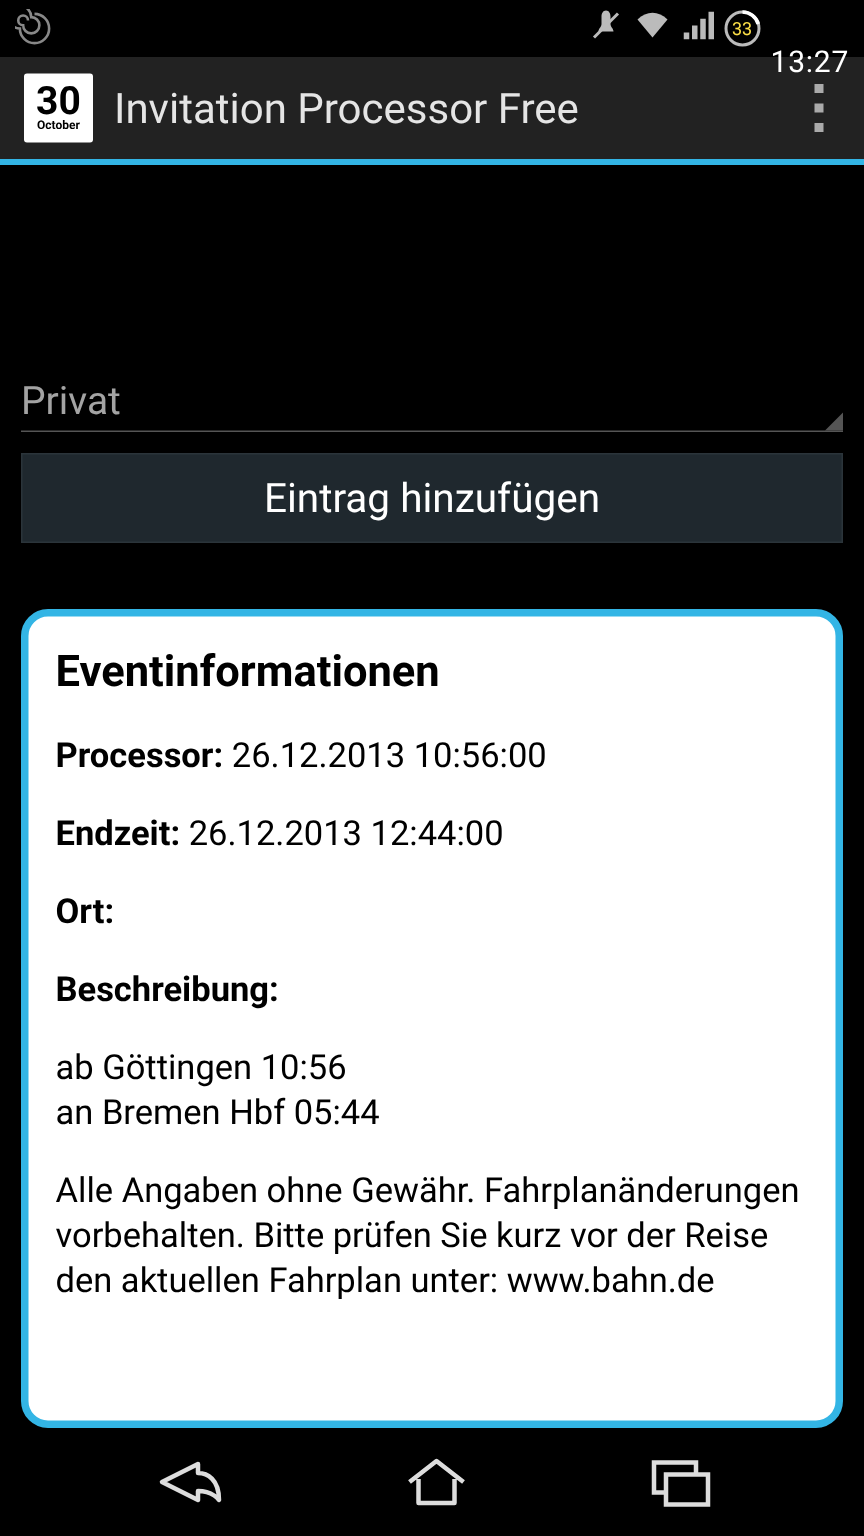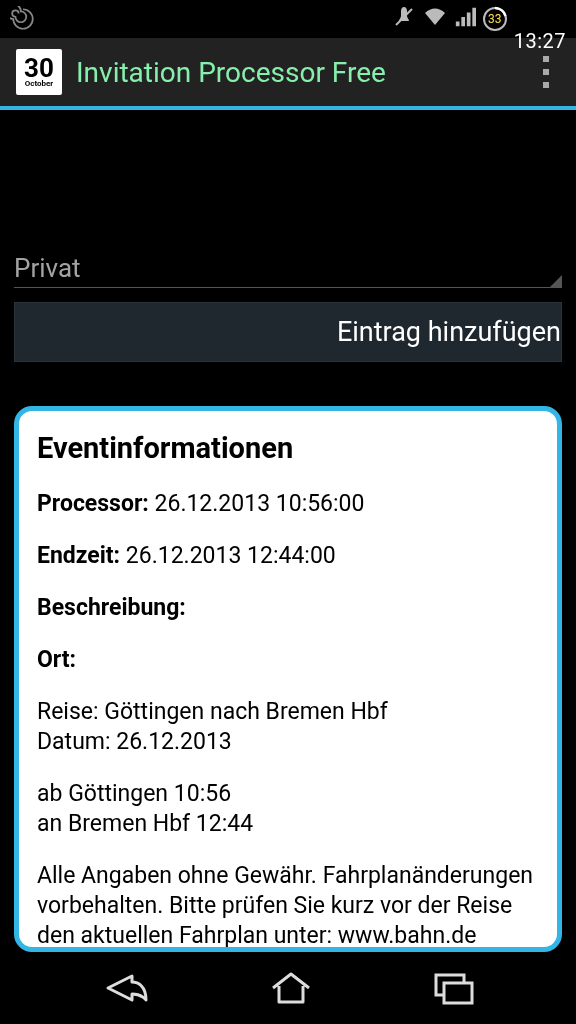--- a/index.html
+++ b/index.html
@@ -8,35 +8,35 @@
   .status-bar { height: 38px; background: #000; display: flex; align-items: center; justify-content: space-between; padding: 0 10px; }
   .status-left { display: flex; align-items: center; }
   .spiral-icon svg { display: block; }
   .status-right { display: flex; align-items: center; gap: 6px; }
   .clock { font-size: 20px; color: #fff; letter-spacing: 0.5px; font-weight: 400; margin-top: 44px; }
   
   .action-bar { height: 68px; background: #222; display: flex; align-items: center; padding: 0 10px 0 16px; }
   .app-icon { width: 46px; height: 46px; background: #fff; border-radius: 2px; display: flex; flex-direction: column; align-items: center; justify-content: center; position: relative; }
   .app-icon .day { font-size: 26px; line-height: 24px; font-weight: 700; color: #000; }
   .app-icon .month { font-size: 8px; line-height: 8px; color: #000; font-weight: 700; }
-  .app-title { font-size: 28px; color: #86efac; margin-left: 14px; flex: 1; font-weight: 400; }
+  .app-title { font-size: 28px; color: #e5e5e5; margin-left: 14px; flex: 1; font-weight: 400; }
   .overflow { width: 40px; height: 46px; display: flex; flex-direction: column; align-items: center; justify-content: center; gap: 7px; }
   .overflow span { width: 6px; height: 6px; background: #aaa; }
   
   .accent-line { height: 4px; background: #33b5e5; }
   
   .content { background: #000; padding: 0 14px; height: calc(1024px - 38px - 68px - 4px - 72px); display: flex; flex-direction: column; }
   
   .spacer-top { height: 130px; }
   
   .spinner { height: 48px; display: flex; align-items: flex-end; border-bottom: 1px solid #555; position: relative; padding-bottom: 4px; }
   .spinner-text { font-size: 26px; color: #a3a3a3; }
   .spinner-tri { position: absolute; right: 0; bottom: 0; width: 0; height: 0; border-left: 12px solid transparent; border-bottom: 12px solid #555; }
   
-  .add-btn { margin-top: 14px; height: 60px; background: #1f282e; border: 1px solid #2b343a; display: flex; align-items: center; justify-content: flex-end; font-size: 27px; color: #fff; }
+  .add-btn { margin-top: 14px; height: 60px; background: #1f282e; border: 1px solid #2b343a; display: flex; align-items: center; justify-content: center; font-size: 27px; color: #fff; }
   
   .card-wrap { margin-top: 44px; flex: 1; overflow: hidden; }
   .card { background: #fff; color: #000; border: 5px solid #33b5e5; border-radius: 18px; padding: 20px 18px; height: 100%; overflow: hidden; }
   .card h2 { font-size: 29px; font-weight: 700; margin-bottom: 24px; }
   .card p { font-size: 23px; line-height: 30px; margin-bottom: 22px; }
   .card p.tight { margin-bottom: 0; }
   .card .desc-block { margin-bottom: 22px; }
   .card strong { font-weight: 700; }
   
   .nav-bar { height: 72px; background: #000; display: flex; align-items: center; justify-content: space-around; padding: 0 40px; }
@@ -118,36 +118,32 @@
         <span>26.12.2013 10:56:00</span>
       </p>
 
       <p>
         <strong>Endzeit:</strong>
         <span> </span>
         <span>26.12.2013 12:44:00</span>
       </p>
 
       <p>
-        <strong>Beschreibung:</strong>
-      </p>
-
-      <p>
         <strong>Ort:</strong>
         <span></span>
       </p>
 
-      <div class="desc-block">
-        <p class="tight">Reise: Göttingen nach Bremen Hbf</p>
-        <p class="tight">Datum: 26.12.2013</p>
-      </div>
+      <p>
+        <strong>Beschreibung:</strong>
+      </p>
+
 
       <div class="desc-block">
         <p class="tight">ab Göttingen 10:56</p>
-        <p class="tight">an Bremen Hbf 12:44</p>
+        <p class="tight">an Bremen Hbf 05:44</p>
       </div>
 
       <p class="tight">Alle Angaben ohne Gewähr. Fahrplanänderungen vorbehalten. Bitte prüfen Sie kurz vor der Reise den aktuellen Fahrplan unter: www.bahn.de</p>
     </div>
   </div>
 </div>
 
 <div class="nav-bar">
   <div class="nav-btn">
     <svg width="50" height="36" viewBox="0 0 50 36">

